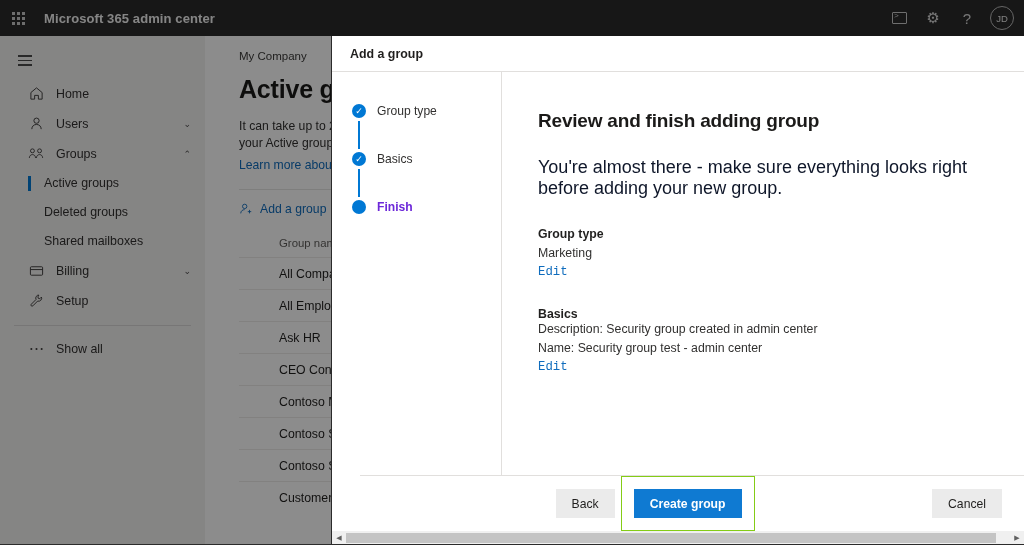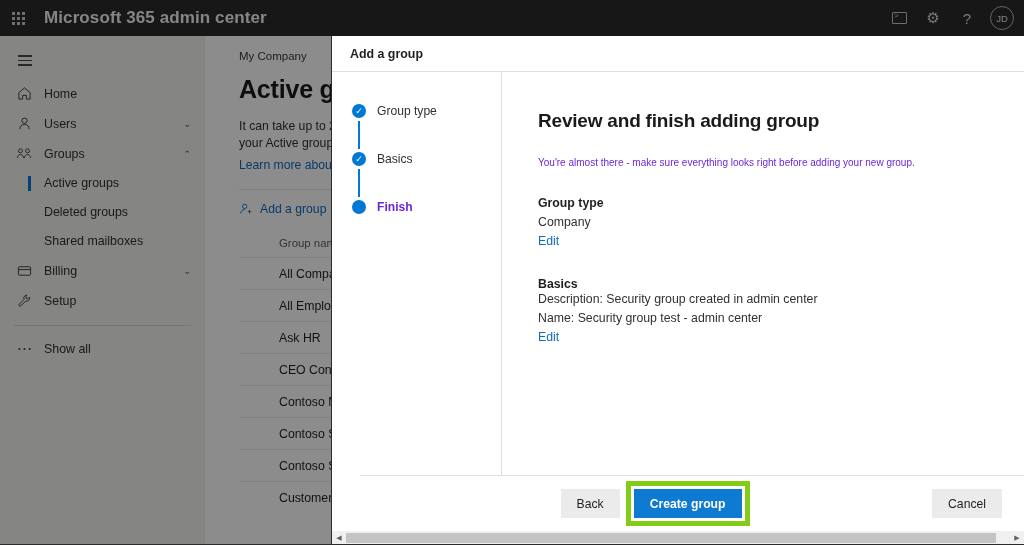--- a/index.html
+++ b/index.html
@@ -18,21 +18,21 @@
     position: absolute; top: 0; left: 0; width: 1024px; height: 36px;
     background: #2b2b2b; display: flex; align-items: center;
   }
   .waffle {
     width: 36px; height: 36px; display: flex; align-items: center; justify-content: center;
     cursor: pointer;
   }
   .waffle-grid { display: grid; grid-template-columns: repeat(3, 3px); grid-gap: 2px; }
   .waffle-grid i { width: 3px; height: 3px; background: #c8c8c8; display: block; }
   .brand {
-    color: #f2f2f2; font-size: 17px; font-weight: bold; margin-left: 8px;
+    color: #f2f2f2; font-size: 13px; font-weight: bold; margin-left: 8px;
     letter-spacing: .1px;
   }
   .topbar-right { margin-left: auto; display: flex; align-items: center; padding-right: 10px; }
   .tb-icon {
     width: 34px; height: 36px; display: flex; align-items: center; justify-content: center;
     color: #d8d8d8; font-size: 15px; cursor: pointer;
   }
   .console-glyph {
     width: 15px; height: 12px; border: 1.4px solid #c9c9c9; border-radius: 1px;
     position: relative;
@@ -49,21 +49,21 @@
 
   
   .sidebar {
     position: absolute; top: 36px; left: 0; width: 205px; height: 509px;
     background: #f3f2f1; padding-top: 6px;
   }
   .hamburger { padding: 10px 0 10px 18px; cursor: pointer; }
   .hamburger span { display:block; width: 14px; height: 1.6px; background: #4c4c4c; margin: 3px 0; }
   .nav-item {
     position: relative; height: 30px; display: flex; align-items: center;
-    padding-left: 14px; font-size: 12.4px; color: #323130; cursor: pointer;
+    padding-left: 26px; font-size: 12.4px; color: #323130; cursor: pointer;
   }
   .nav-item .ic {
     width: 20px; display: inline-flex; align-items: center; justify-content: center;
     margin-right: 10px; color: #3b3a39;
   }
   .nav-item .chev { margin-left: auto; margin-right: 14px; font-size: 9px; color: #505050; }
   .nav-sub {
     height: 29px; display: flex; align-items: center; padding-left: 44px;
     font-size: 12.4px; color: #323130; cursor: pointer; position: relative;
   }
@@ -115,37 +115,37 @@
     width: 14px; height: 14px; border-radius: 50%; background: #0078d4;
     display: flex; align-items: center; justify-content: center;
     color: #fff; font-size: 9px; line-height: 1; margin-right: 11px; flex: 0 0 14px;
   }
   .step .lbl { font-size: 12.1px; color: #323130; }
   .step.current .lbl { font-weight: bold; color: #6d28d9; }
   .step-conn { width: 1.6px; height: 28px; background: #0078d4; margin-left: 6.2px; }
 
   .review { flex: 1; padding: 38px 30px 0 36px; overflow: hidden; }
   .review h1 { font-size: 19px; font-weight: bold; color: #1b1a19; letter-spacing: -.2px; }
-  .review .intro { font-size: 10px; color: #6d28d9; margin-top: 25px; }
+  .review .intro { font-size: 18px; color: #0f172a; margin-top: 25px; }
   .sec-title { font-size: 12.3px; font-weight: bold; color: #201f1e; margin-top: 28px; }
   .sec-line { font-size: 12.3px; color: #323130; margin-top: 5px; }
-  .sec-edit { font-size: 12.3px; color: #0f6cbd; margin-top: 5px; display: inline-block; cursor: pointer; }
+  .sec-edit { font-size: 12.3px; color: #0f6cbd; margin-top: 5px; display: inline-block; cursor: pointer; font-family: Liberation Mono, monospace; }
 
   .modal-foot {
     height: 56px; min-height: 56px; border-top: 1px solid #e1dfdd;
     display: flex; align-items: center; padding: 0 22px 0 18px; margin-left: 28px;
   }
   .btn {
     height: 29px; min-width: 56px; padding: 0 15px; font-size: 12.2px;
     border: 1px solid transparent; cursor: pointer; font-family: "Liberation Sans", sans-serif;
     display: inline-flex; align-items: center; justify-content: center;
   }
   .btn-default { background: #ebebeb; color: #201f1e; }
   .btn-primary { background: #0f7ad2; color: #ffffff; font-weight: bold; }
-  .btn-spot { margin-left: 6px; border: 5px solid #84cc16; padding: 3px; background: #fff; }
+  .btn-spot { margin-left: 6px; border: 1px solid #84cc16; padding: 12px; background: #fff; }
   .foot-spacer { flex: 1; }
   .modal-hscroll {
     height: 14px; min-height: 14px; background: #f0f0f0; display: flex; align-items: center;
   }
   .modal-hscroll .arrow { width: 14px; text-align: center; font-size: 7px; color: #606060; }
   .modal-hscroll .thumb { height: 10px; background: #c4c4c4; flex: 1; margin-right: 14px; }
   .bottom-edge { position: absolute; left: 0; right: 0; bottom: 0; height: 1px; background: #2b2b2b; }
 </style>
 </head>
 <body>
@@ -341,21 +341,21 @@
           <span class="dot"></span>
           <span class="lbl">Finish</span>
         </div>
       </div>
 
       <div class="review">
         <h1>Review and finish adding group</h1>
         <div class="intro">You're almost there - make sure everything looks right before adding your new group.</div>
 
         <div class="sec-title">Group type</div>
-        <div class="sec-line">Company</div>
+        <div class="sec-line">Marketing</div>
         <span class="sec-edit">Edit</span>
 
         <div class="sec-title">Basics</div>
         <div class="sec-line" style="margin-top:1px">Description: Security group created in admin center</div>
         <div class="sec-line">Name: Security group test - admin center</div>
         <span class="sec-edit">Edit</span>
       </div>
     </div>
 
     <div class="modal-foot">

